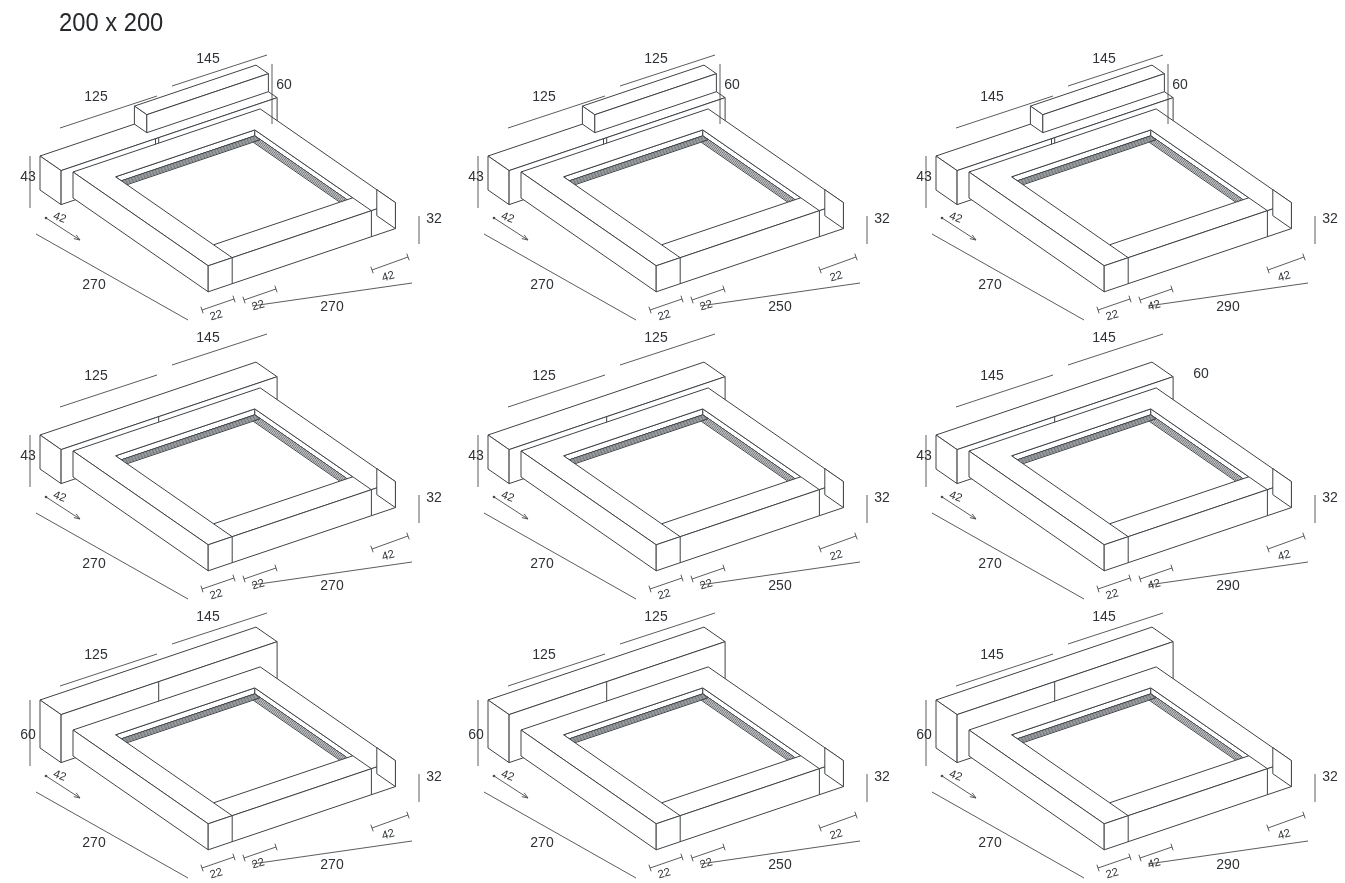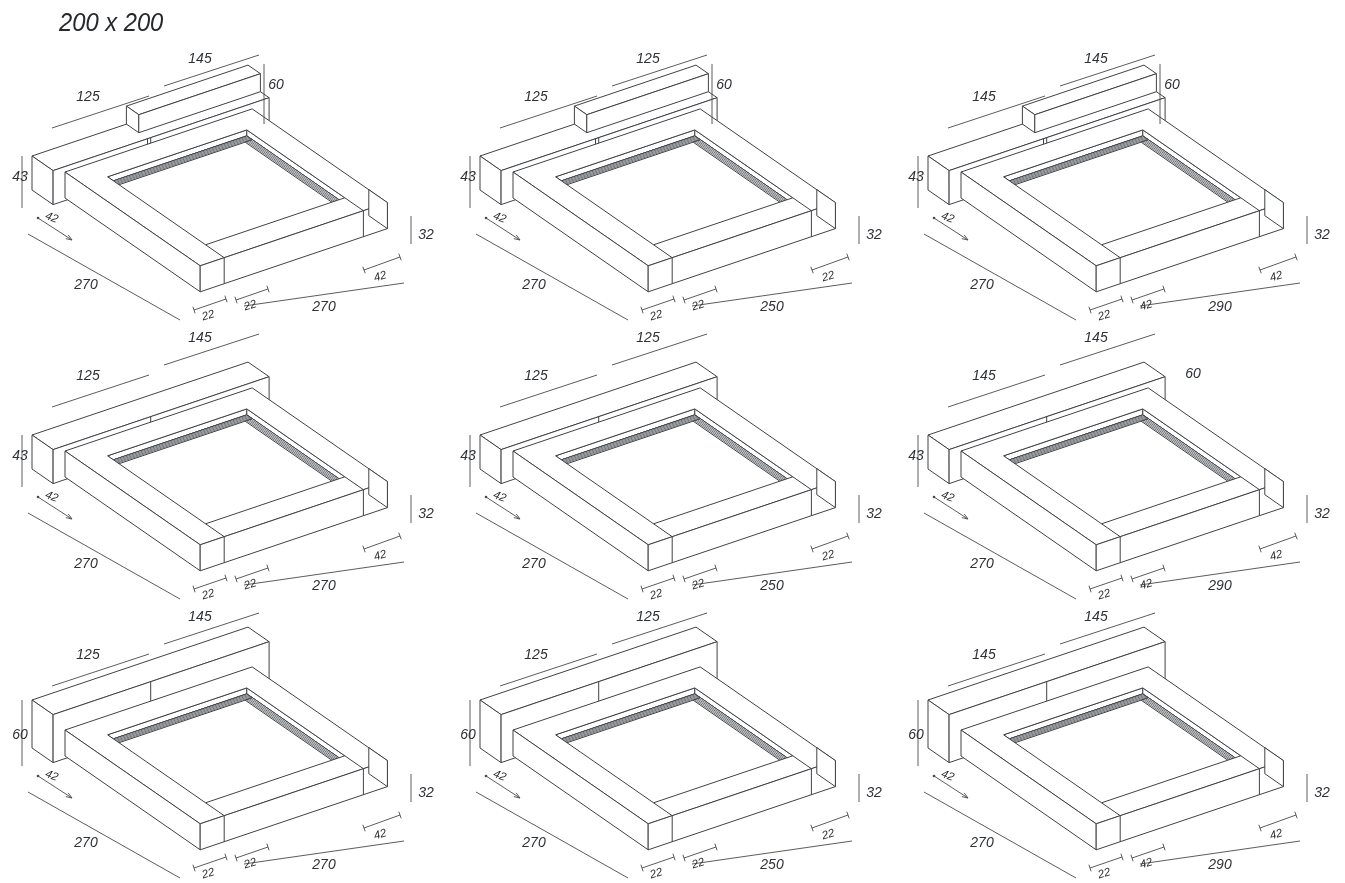--- a/index.html
+++ b/index.html
@@ -1,21 +1,21 @@
 <!DOCTYPE html>
 <html><head>
 <meta charset="utf-8">
 <style>
   html,body{margin:0;padding:0;background:#fff;}
   .stage{position:relative;width:1345px;height:883px;background:#ffffff;overflow:hidden;
-         font-family:"Liberation Sans",sans-serif;color:#2e3236;font-style:italic;}
+         font-family:"Liberation Sans",sans-serif;color:#2e3236;}
   .title{position:absolute;left:59px;top:8px;font-size:25px;font-weight:400;color:#26292c;
          letter-spacing:0px;transform:scaleX(.95);transform-origin:left top;white-space:nowrap;}
   .board{position:absolute;left:0;top:46px;display:grid;grid-template-columns:repeat(3,448px);grid-template-rows:repeat(3,279px);}
-  .cell{position:relative;width:448px;height:279px;}
+  .cell{position:relative;width:448px;height:279px;margin-left:8px;}
   .cell svg{position:absolute;left:0;top:0;width:100%;height:100%;display:block;}
   
   .f{fill:#ffffff;stroke:#3f4347;stroke-width:1;stroke-linejoin:round;}
   .ring{fill:#ffffff;fill-rule:evenodd;stroke:#3f4347;stroke-width:1;stroke-linejoin:round;}
   .s{stroke:#3f4347;stroke-width:1;fill:none;}
   .h{stroke:#4a4f54;stroke-width:.8;fill:none;}
   .d{stroke:#4a4a4a;stroke-width:.9;fill:none;}
   .dt{fill:#4a4a4a;}
   
   .lbl{position:absolute;white-space:nowrap;color:#2e3236;transform:translate(-50%,-50%) rotate(var(--r,0deg));}
@@ -27,21 +27,21 @@
   .L-ul{left:88px;top:50px;}
   .L-blk{left:276px;top:38px;}
   .L-flt{left:297px;top:48px;}
   .L-hh{left:20px;top:130px;}
   .L-42l{left:52px;top:171px;}
   .L-len{left:86px;top:238px;}
   .L-f22a{left:208px;top:269px;}
   .L-f22b{left:250px;top:259px;}
   .L-wb{left:324px;top:260px;}
   .L-42r{left:380px;top:230px;}
-  .L-32{left:426px;top:188px;}
+  .L-32{left:426px;top:172px;}
 </style>
 </head>
 <body>
 
 <div class="stage">
   <div class="title">200 x 200</div>
   <div class="board">
 
     <div class="cell">
       <svg viewBox="0 0 448 279" preserveAspectRatio="none">

